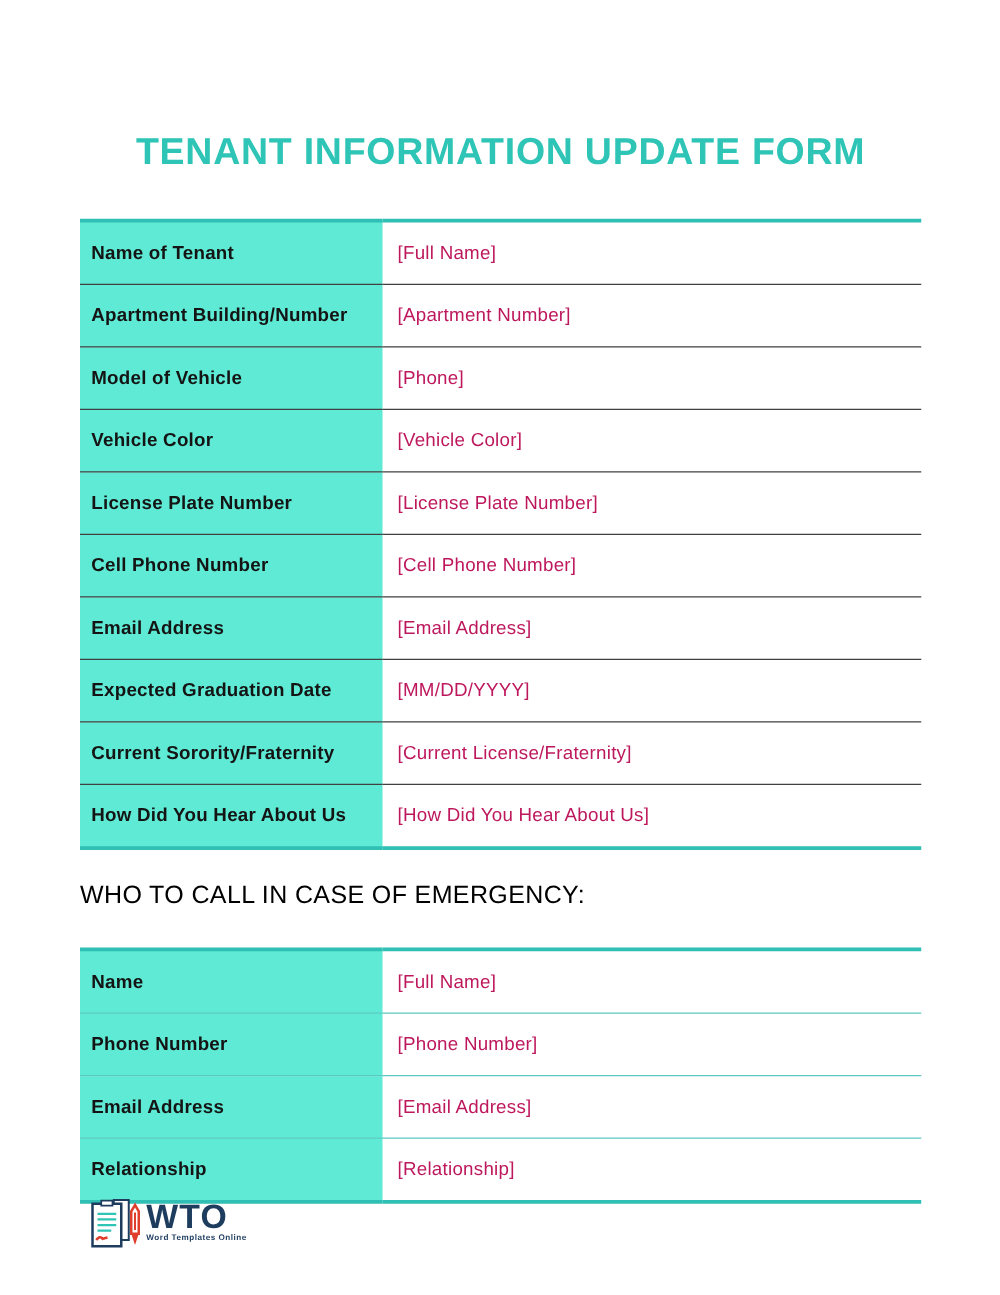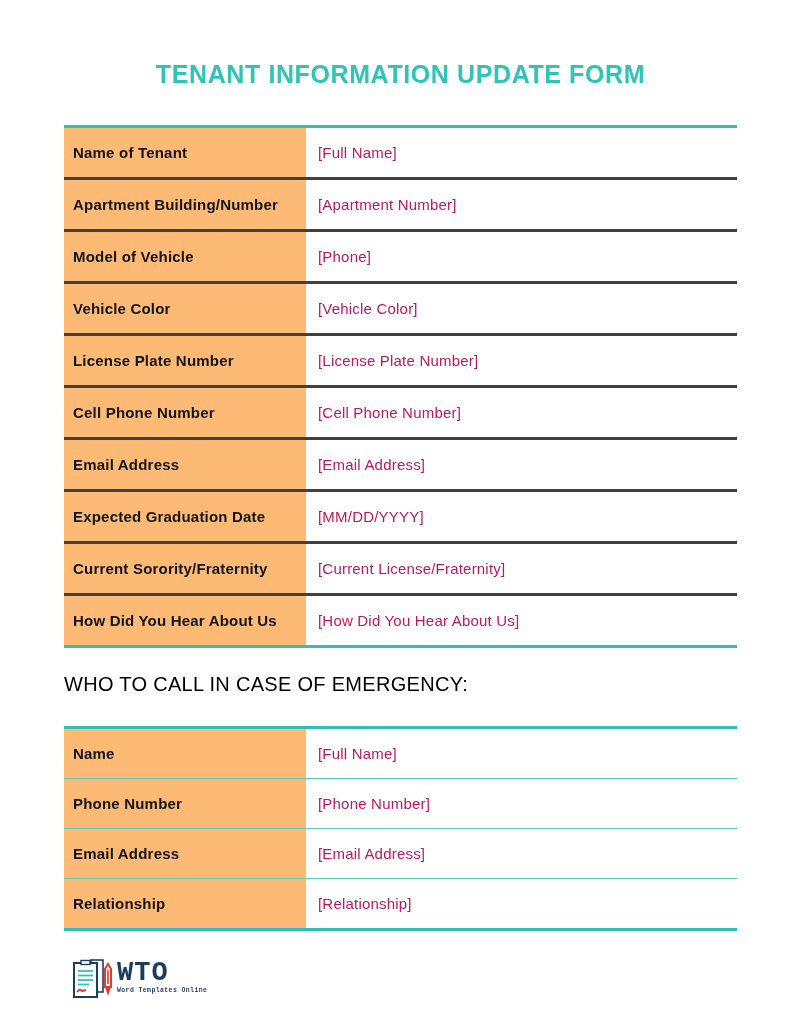--- a/index.html
+++ b/index.html
@@ -13,24 +13,24 @@
   }
   .page {
     box-sizing: border-box;
     width: 800px;
     height: 1036px;
     padding: 0 63px 0 64px;
     position: relative;
   }
   .doc-title {
     margin: 0;
-    padding-top: 60px;
+    padding-top: 105px;
     text-align: center;
     color: #2ec4b6;
-    font-size: 25px;
+    font-size: 30px;
     font-weight: bold;
     letter-spacing: 0.6px;
   }
   table.form-table {
     border-collapse: collapse;
     width: 673px;
     table-layout: fixed;
   }
   table.form-table {
     border-top: 3px solid #2fbfb4;
@@ -38,48 +38,47 @@
   }
   #tenant-table { margin-top: 36px; }
   #emergency-table { margin-top: 30px; }
   td {
     height: 47px;
     vertical-align: middle;
     font-size: 15px;
   }
   td.lbl {
     width: 229px;
-    background: #fdba74;
+    background: #5eead4;
     font-weight: bold;
     color: #141414;
     padding: 0 4px 0 9px;
     letter-spacing: 0.2px;
   }
   td.val {
     padding-left: 12px;
     color: #be185d;
     letter-spacing: 0.2px;
   }
-  #tenant-table tr + tr td { border-top: 3px solid #404040; }
+  #tenant-table tr + tr td { border-top: 1px solid #404040; }
   #emergency-table tr + tr td { border-top: 1px solid #5ac9c1; }
   .section-heading {
     margin: 0;
     padding-top: 25px;
     font-size: 20px;
     font-weight: normal;
     color: #000000;
     letter-spacing: 0.3px;
   }
   .footer {
     position: absolute;
     left: 71px;
     top: 958px;
     display: flex;
     align-items: flex-start;
-    font-family: Liberation Mono, monospace;
   }
   .logo-icon { display: block; }
   .logo-textcol {
     display: flex;
     flex-direction: column;
     margin-left: 2px;
     margin-top: 2px;
   }
   .logo-wto {
     font-size: 27px;

